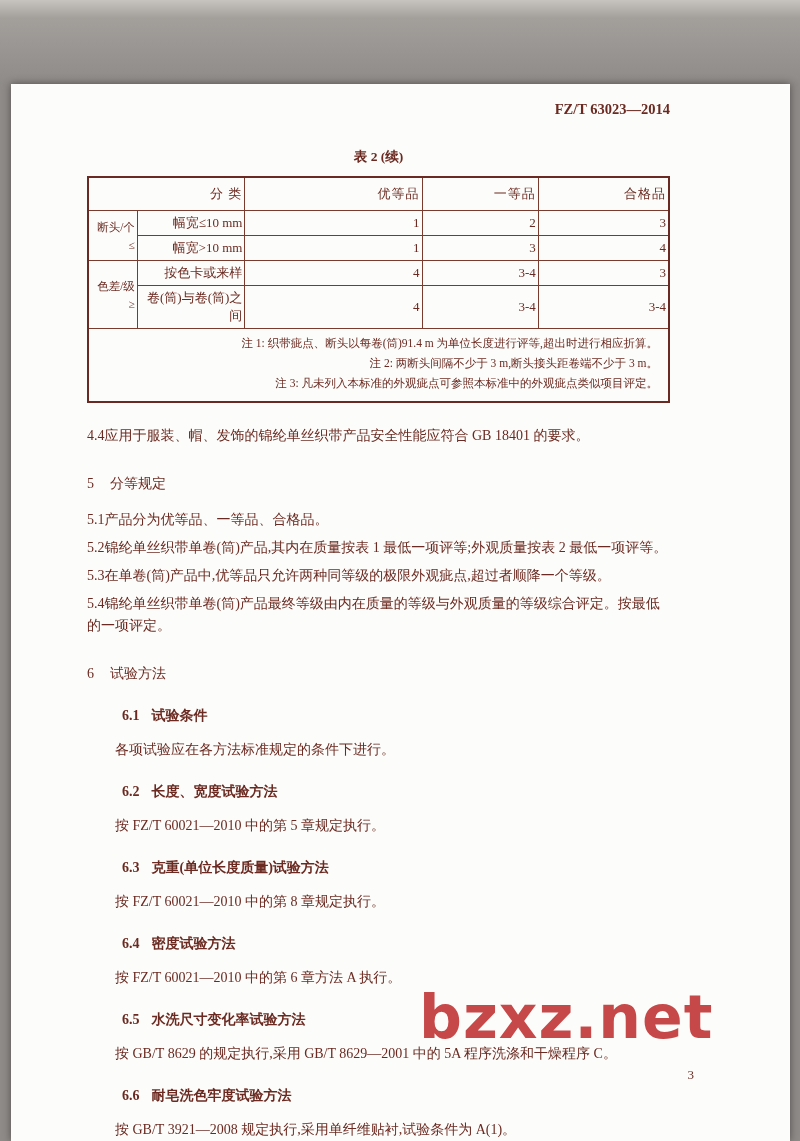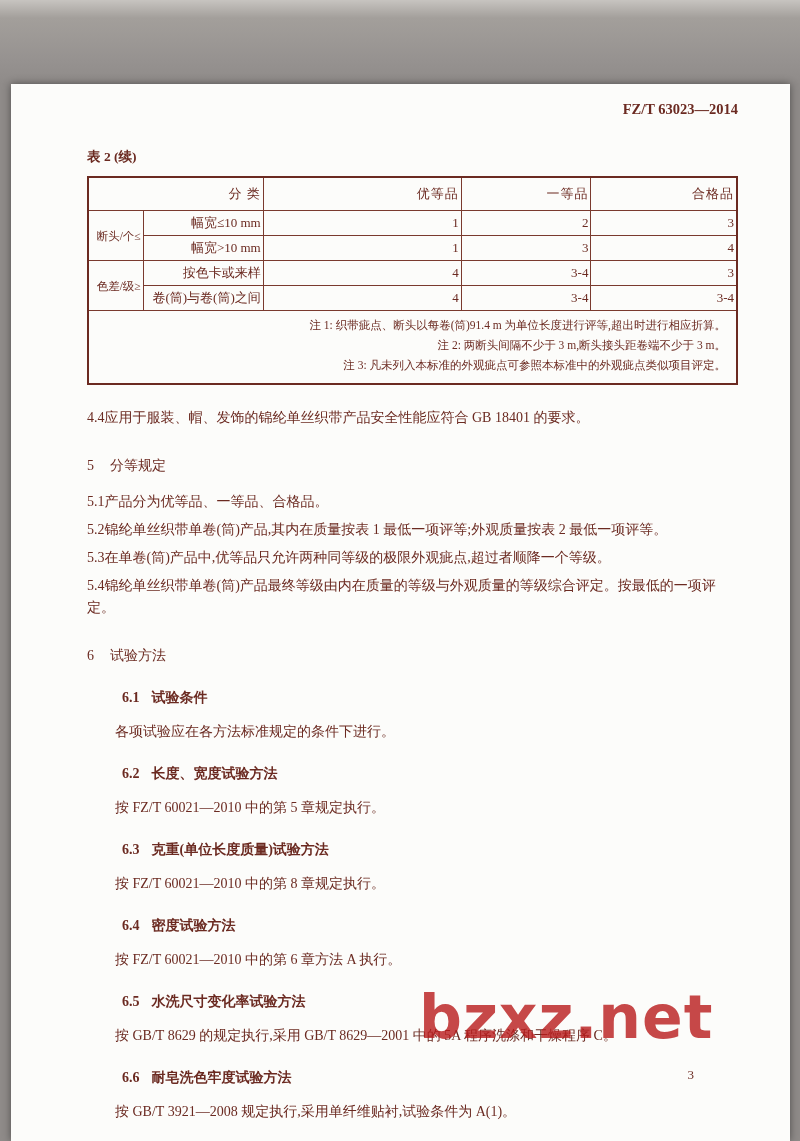--- a/index.html
+++ b/index.html
@@ -6,23 +6,23 @@
   body{
     width:800px;height:1141px;position:relative;overflow:hidden;
     background:linear-gradient(#c7c4c0 0px,#a39f9b 18px,#969290 60px,#8f8b89 84px,#8f8b89 100%);
     font-family:"Liberation Serif","DejaVu Serif",serif;
   }
   .page{
     position:absolute;left:11px;top:84px;width:779px;height:1057px;
     background:#fcfcfa;box-shadow:0 0 8px rgba(0,0,0,.45);
     color:#6b2a21;
   }
-  .content{position:relative;padding:10px 52px 0 76px;font-size:14px;line-height:22px;}
+  .content{position:relative;padding:10px 120px 0 76px;font-size:14px;line-height:22px;}
   .doc-number{text-align:right;font-weight:bold;font-size:14.5px;margin:4px 0 0 0;}
-  .tbl-title{text-align:left;font-weight:bold;font-size:13.5px;margin:26px 0 8px 0;}
+  .tbl-title{text-align:center;font-weight:bold;font-size:13.5px;margin:26px 0 8px 0;}
   table.std{border-collapse:collapse;width:100%;font-size:13px;table-layout:fixed;}
   table.std th,table.std td{
     border:1px solid #7a3a2e;text-align:right;vertical-align:middle;
     padding:3px 2px;font-weight:normal;line-height:18px;
   }
   table.std{border:2px solid #6b2a21;}
   table.std thead th{height:26px;font-weight:normal;letter-spacing:1px;}
   td.grp,th.grp{font-size:11.5px;padding:2px 1px;line-height:15px;}
   .notes-cell{text-align:right;padding:6px 10px !important;}
   .notes-cell p{margin:0 0 3px 0;font-size:11.5px;line-height:17px;}

